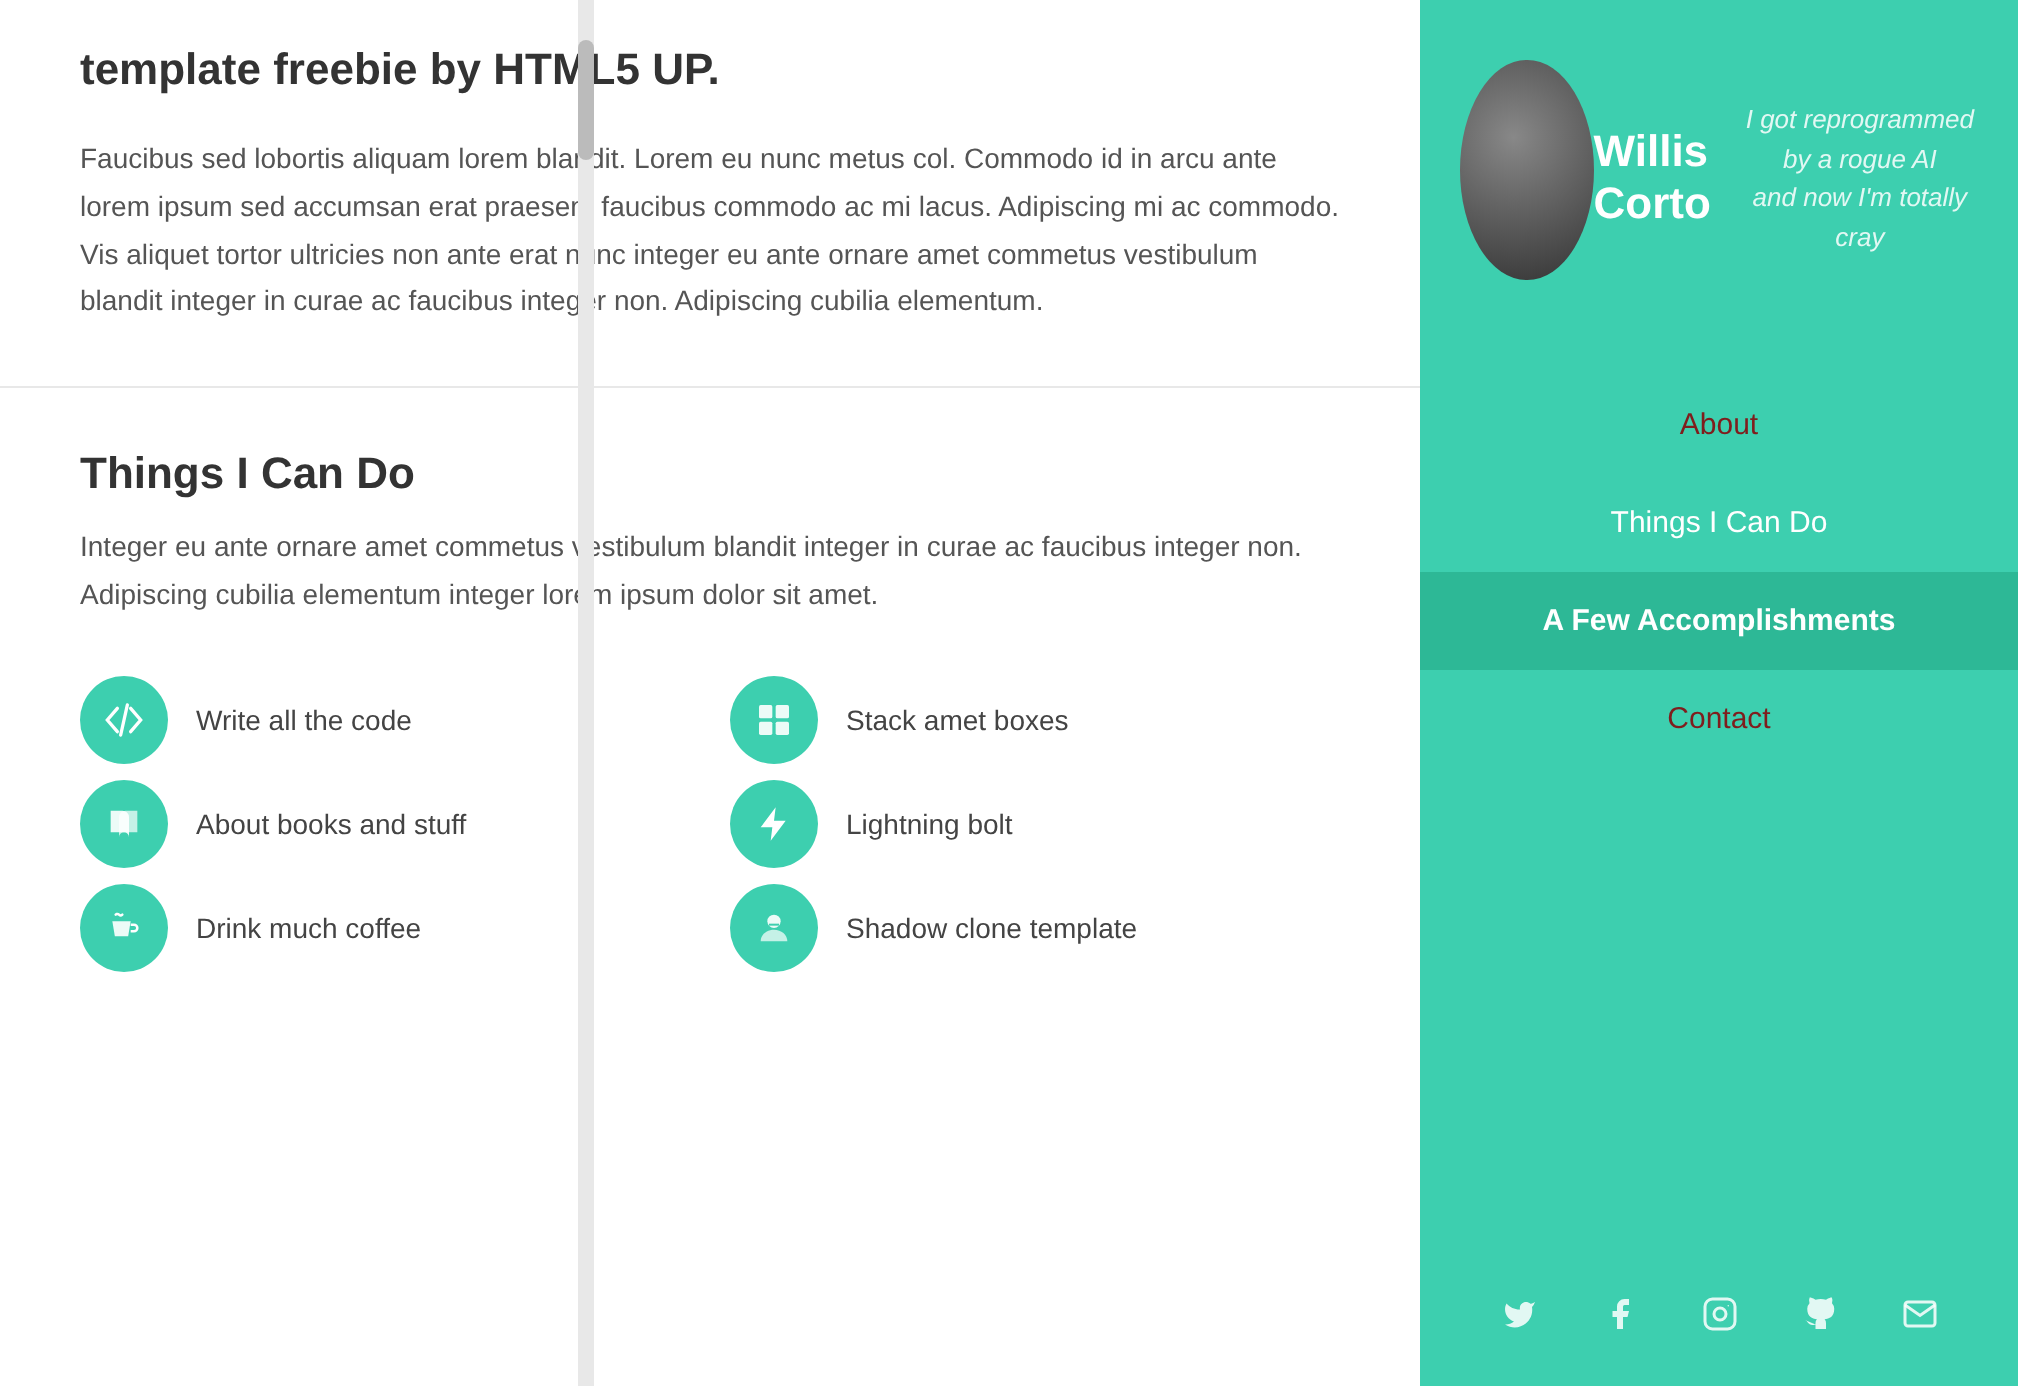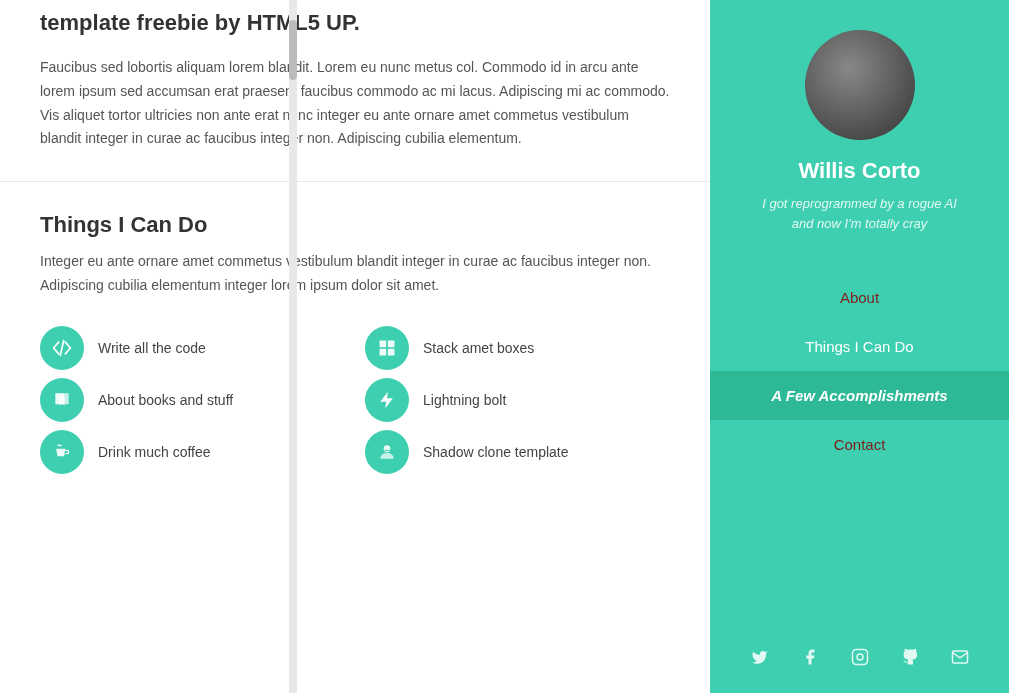--- a/index.html
+++ b/index.html
@@ -4,20 +4,21 @@
   <style>
     * { margin: 0; padding: 0; box-sizing: border-box; }
     body { font-family: 'Arial', sans-serif; display: flex; width: 1009px; min-height: 693px; background: #fff; overflow: hidden; }
 
     
     .main-content {
       width: 710px;
       background: #fff;
       overflow-y: auto;
       position: relative;
+      margin-top: 12px;
     }
 
     .intro-section {
       padding: 10px 40px 30px 40px;
       border-bottom: 1px solid #e8e8e8;
     }
 
     .intro-section h1 {
       font-size: 22px;
       font-weight: bold;
@@ -84,21 +85,21 @@
       width: 299px;
       background: #3dcfaf;
       display: flex;
       flex-direction: column;
       align-items: stretch;
       position: relative;
     }
 
     .sidebar-profile {
       display: flex;
-      flex-direction: column;
+      flex-direction: row;
       align-items: center;
       padding: 30px 20px 20px 20px;
       background: #3dcfaf;
     }
 
     .avatar {
       width: 110px;
       height: 110px;
       border-radius: 50%;
       background: radial-gradient(circle at 40% 35%, #888, #555 60%, #333);
@@ -136,21 +137,20 @@
       background: #3dcfaf;
       border: none;
       text-decoration: none;
       display: block;
     }
 
     .nav-item.active {
       background: #2db896;
       color: #fff;
       font-weight: bold;
-      font-style: italic;
     }
 
     .nav-item.things-can-do {
       background: transparent;
       color: #fff;
       font-weight: normal;
     }
 
     
     .sidebar-social {

